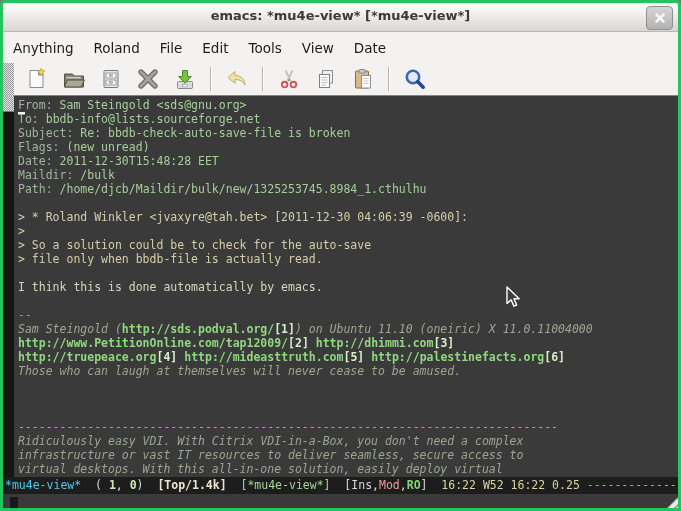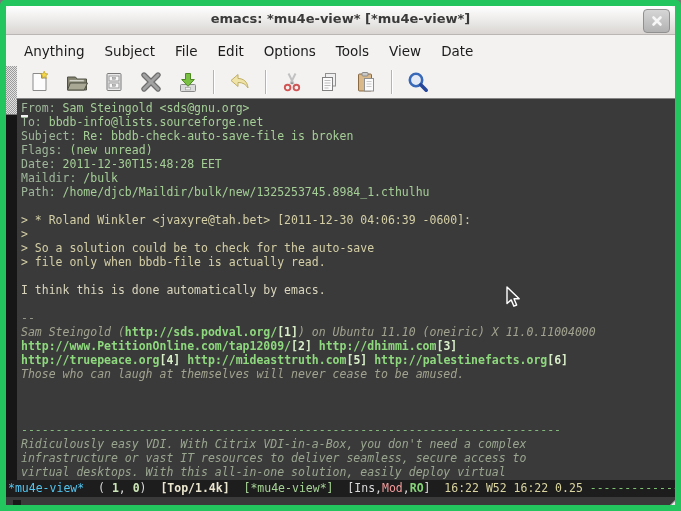--- a/index.html
+++ b/index.html
@@ -1,26 +1,26 @@
 <!DOCTYPE html>
 <html><head>
 <meta charset="utf-8">
 <style>
   html,body{margin:0;padding:0;width:681px;height:511px;overflow:hidden;background:#777;
     font-family:"DejaVu Sans",sans-serif;}
   #window{position:absolute;left:0;top:0;width:681px;height:511px;box-sizing:border-box;
-    border:6px solid #22c55e;border-radius:5px 5px 0 0;background:#f3f2f1;overflow:hidden;}
+    border:3px solid #22c55e;border-radius:5px 5px 0 0;background:#f3f2f1;overflow:hidden;}
   
   #titlebar{position:relative;height:28px;background:linear-gradient(#ffffff,#e9e7e5 60%,#d8d5d2);
     border-bottom:1px solid #b9b6b3;border-radius:5px 5px 0 0;}
   #title{position:absolute;left:0;right:0;top:5px;text-align:center;font-size:13px;font-weight:bold;color:#3a3a3a;}
   #closebtn{position:absolute;right:5px;top:3px;width:25px;height:22px;border:1px solid #909090;
     border-radius:4px;background:linear-gradient(#d6d6d6,#b2b2b2);display:flex;align-items:center;justify-content:center;}
   
-  #menubar{height:31px;background:#f3f2f1;display:flex;align-items:center;padding-left:8px;}
+  #menubar{height:31px;background:#f3f2f1;display:flex;align-items:center;padding-left:0;}
   .menu-item{padding:4px 10px;font-size:13.5px;color:#1c1c1c;}
   
   #toolbar{position:relative;height:33px;background:#f3f2f1;border-bottom:1px solid #858585;
     display:flex;align-items:center;gap:13px;padding-left:22px;box-sizing:border-box;}
   .tool{width:24px;height:24px;display:flex;align-items:center;justify-content:center;}
   .tsep{width:2px;height:24px;background:linear-gradient(90deg,#b4b4b4 50%,#ffffff 50%);}
   
   #toolbar-stipple{position:absolute;left:0;top:0;width:11px;height:33px;
     background:conic-gradient(#e2e2e2 25%,#9a9a9a 0 50%,#e2e2e2 0 75%,#9a9a9a 0);background-size:2px 2px;}
   
@@ -74,24 +74,23 @@
     <div id="title">emacs: *mu4e-view* [*mu4e-view*]</div>
     <div id="closebtn">
       <svg width="12" height="12" viewBox="0 0 12 12">
         <path d="M2.5 2.5 L9.5 9.5 M9.5 2.5 L2.5 9.5" stroke="#f6f6f6" stroke-width="2.6" stroke-linecap="round"></path>
       </svg>
     </div>
   </div>
 
   <div id="menubar">
       <span class="menu-item">Anything</span>
-      <span class="menu-item">Subject</span>
+      <span class="menu-item">Roland</span>
       <span class="menu-item">File</span>
       <span class="menu-item">Edit</span>
-      <span class="menu-item">Options</span>
       <span class="menu-item">Tools</span>
       <span class="menu-item">View</span>
       <span class="menu-item">Date</span>
     </div>
 
   <div id="toolbar">
     <div id="toolbar-stipple"></div>
     <div class="tool">
       <svg width="24" height="24" viewBox="0 0 24 24">
         <path d="M5 3.5h8.5l4.5 4.5v12.5H5z" fill="#fcfcfc" stroke="#8a8a8a"></path>

